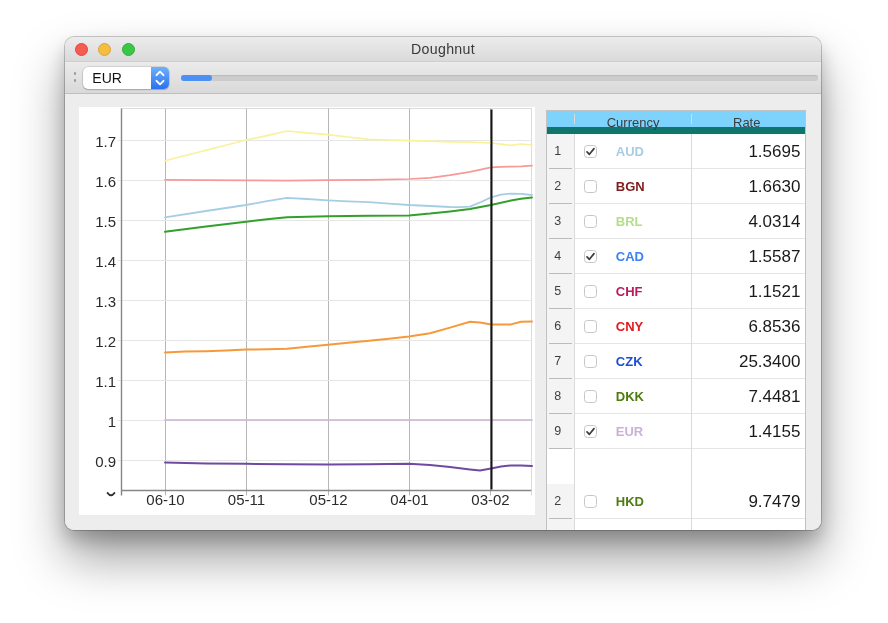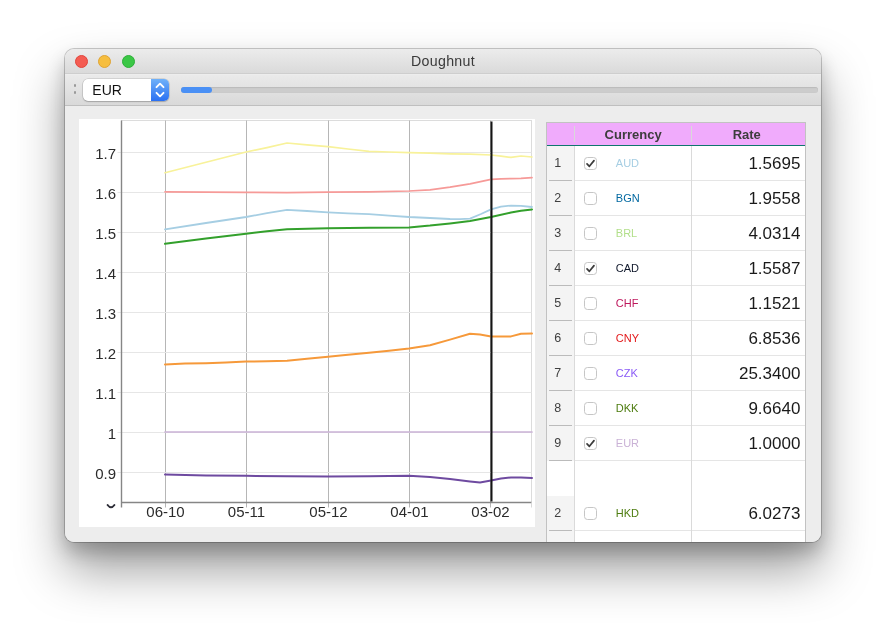--- a/index.html
+++ b/index.html
@@ -1,18 +1,18 @@
 <!DOCTYPE html>
 <html><head><meta charset="utf-8">
 <style>
 * { margin:0; padding:0; box-sizing:border-box; }
 html,body { width:888px; height:623px; background:#ffffff; font-family:"Liberation Sans", sans-serif; overflow:hidden; }
 #win { position:absolute; left:65.0px; top:36.5px; width:756px; height:493px; border-radius:9px;
   background:#ededed; overflow:hidden;
-  box-shadow:0 0 0 1px rgba(0,0,0,0.20), 0 28px 50px rgba(0,0,0,0.38), 0 10px 18px rgba(0,0,0,0.20);margin-top:12px; }
+  box-shadow:0 0 0 1px rgba(0,0,0,0.20), 0 28px 50px rgba(0,0,0,0.38), 0 10px 18px rgba(0,0,0,0.20); }
 #titlebar { position:absolute; left:0; top:0; width:100%; height:25.5px;
   background:linear-gradient(#ececec,#dadada); border-bottom:1px solid #cecece; }
 .tl { position:absolute; top:6.5px; width:13px; height:13px; border-radius:50%; }
 .tl.r { left:9.5px; background:#f45c52; border:0.5px solid #e1453c; }
 .tl.y { left:33px; background:#f6be3f; border:0.5px solid #dfa333; }
 .tl.g { left:56.5px; background:#3bc746; border:0.5px solid #2daf38; }
 #title { position:absolute; left:0; top:0; width:100%; height:25px; line-height:24.5px; text-align:center;
   font-size:14.2px; letter-spacing:0.3px; color:#3a3a3a; }
 #toolbar { position:absolute; left:0; top:26px; width:100%; height:31px;
   background:linear-gradient(#eaeaea,#d9d9d9); border-bottom:1px solid #bfbfbf; }
@@ -23,31 +23,31 @@
 #stepper { position:absolute; right:0; top:0; width:18px; height:22px; border-radius:0 5px 5px 0;
   background:linear-gradient(#6fb1f9,#2a70f2); }
 #slider { position:absolute; left:116px; top:12.3px; width:637px; height:6px; border-radius:3px;
   background:#cccccc; box-shadow:inset 0 0.5px 1px rgba(0,0,0,0.15); }
 #sliderfill { position:absolute; left:0; top:0; width:30.5px; height:6px; border-radius:3px; background:#4a90f5; }
 #content { position:absolute; left:0; top:57.5px; width:100%; height:435.5px; background:#ededed; }
 #chart { position:absolute; left:14px; top:13px; }
 #chart text { font-family:"Liberation Sans", sans-serif; }
 #table { position:absolute; left:480.8px; top:15.6px; width:260.6px; height:420.0px;
   background:#ffffff; border:1px solid #c2c2c2; border-bottom:none; }
-.thead { position:absolute; left:0; top:0; width:100%; height:23.9px; background:#f0abfc; border-bottom:1px solid #0f766e;font-weight:bold; }
+.thead { position:absolute; left:0; top:0; width:100%; height:23.9px; background:#7dd3fc; border-bottom:7px solid #0f766e; }
 .hc { position:absolute; top:0; height:23.9px; line-height:24.9px; text-align:center; font-size:13px; color:#3d3d3d; }
 .vsep { position:absolute; width:1px; background:#d9d9d9; }
 .vline { position:absolute; top:23.9px; bottom:0; width:1px; background:#dadada; }
 .trow { position:absolute; left:0; width:100%; }
 .numcell { position:absolute; left:0; top:0; width:27.3px; height:100%; background:#f4f4f4;
   text-align:center; font-size:12.5px; color:#3f3f3f; line-height:35.0px; padding-right:5.4px; }
 .cb { position:absolute; left:37.7px; top:50%; margin-top:-6.5px; width:13px; height:13px; background:#fff;
   border:1px solid #c6c6c6; border-radius:3.5px; }
 .cb svg { position:absolute; left:-1px; top:-1px; }
-.code { position:absolute; left:69px; top:0; height:100%; line-height:35.0px; font-size:11px; font-weight:400; }
+.code { position:absolute; left:69px; top:0; height:100%; line-height:35.0px; font-size:13px; font-weight:700; }
 .rate { position:absolute; right:5px; top:0; height:100%; line-height:35.0px; font-size:17px; color:#1a1a1a; }
 .rsep { position:absolute; left:27.3px; right:0; bottom:0; height:1px; background:#e5e5e5; }
 .nsep { position:absolute; left:2px; width:23.3px; bottom:0; height:1px; background:#bbbbbb; }
 .chev { position:absolute; left:3px; width:12px; height:22px; }
 </style></head>
 <body>
 <div id="win">
   <div id="titlebar">
       <i class="tl r"></i>
       <i class="tl y"></i>
@@ -129,41 +129,41 @@
             </svg>
           </div>
 <div class="code" style="color:#a6cee3">AUD</div>
 <div class="rate">1.5695</div>
 <div class="rsep"></div>
           <div class="nsep"></div>
 </div>
 <div class="trow" style="top:58.9px;height:35.00px">
 <div class="numcell">2</div>
 <div class="cb"></div>
-<div class="code" style="color:#0369a1">BGN</div>
-<div class="rate">1.9558</div>
+<div class="code" style="color:#7f1d1d">BGN</div>
+<div class="rate">1.6630</div>
 <div class="rsep"></div>
           <div class="nsep"></div>
 </div>
 <div class="trow" style="top:93.9px;height:35.00px">
 <div class="numcell">3</div>
 <div class="cb"></div>
 <div class="code" style="color:#b2df8a">BRL</div>
 <div class="rate">4.0314</div>
 <div class="rsep"></div>
           <div class="nsep"></div>
 </div>
 <div class="trow" style="top:128.9px;height:35.00px">
 <div class="numcell">4</div>
 <div class="cb">
             <svg width="13" height="13" viewBox="0 0 13 13">
               <path d="M3 6.8 L5.4 9.3 L10 3.6" fill="none" stroke="#3c3c3c" stroke-width="1.7" stroke-linecap="round" stroke-linejoin="round"></path>
             </svg>
           </div>
-<div class="code" style="color:#0f172a">CAD</div>
+<div class="code" style="color:#3b82f6">CAD</div>
 <div class="rate">1.5587</div>
 <div class="rsep"></div>
           <div class="nsep"></div>
 </div>
 <div class="trow" style="top:163.9px;height:35.00px">
 <div class="numcell">5</div>
 <div class="cb"></div>
 <div class="code" style="color:#be185d">CHF</div>
 <div class="rate">1.1521</div>
 <div class="rsep"></div>
@@ -173,50 +173,50 @@
 <div class="numcell">6</div>
 <div class="cb"></div>
 <div class="code" style="color:#e31a1c">CNY</div>
 <div class="rate">6.8536</div>
 <div class="rsep"></div>
           <div class="nsep"></div>
 </div>
 <div class="trow" style="top:233.9px;height:35.00px">
 <div class="numcell">7</div>
 <div class="cb"></div>
-<div class="code" style="color:#8b5cf6">CZK</div>
+<div class="code" style="color:#1d4ed8">CZK</div>
 <div class="rate">25.3400</div>
 <div class="rsep"></div>
           <div class="nsep"></div>
 </div>
 <div class="trow" style="top:268.9px;height:35.00px">
 <div class="numcell">8</div>
 <div class="cb"></div>
 <div class="code" style="color:#4d7c0f">DKK</div>
-<div class="rate">9.6640</div>
+<div class="rate">7.4481</div>
 <div class="rsep"></div>
           <div class="nsep"></div>
 </div>
 <div class="trow" style="top:303.9px;height:35.00px">
 <div class="numcell">9</div>
 <div class="cb">
             <svg width="13" height="13" viewBox="0 0 13 13">
               <path d="M3 6.8 L5.4 9.3 L10 3.6" fill="none" stroke="#3c3c3c" stroke-width="1.7" stroke-linecap="round" stroke-linejoin="round"></path>
             </svg>
           </div>
 <div class="code" style="color:#cab2d6">EUR</div>
-<div class="rate">1.0000</div>
+<div class="rate">1.4155</div>
 <div class="rsep"></div>
           <div class="nsep"></div>
 </div>
 <div class="trow" style="top:373.9px;height:35.00px">
 <div class="numcell">2</div>
 <div class="cb"></div>
 <div class="code" style="color:#4d7c0f">HKD</div>
-<div class="rate">6.0273</div>
+<div class="rate">9.7479</div>
 <div class="rsep"></div>
           <div class="nsep"></div>
 </div>
 <div class="trow" style="top:408.9px;height:35.00px">
 <div class="numcell">12</div>
 
 </div>
 <div class="vline" style="left:27.3px"></div>
 <div class="vline" style="left:144.3px"></div>
 </div>

